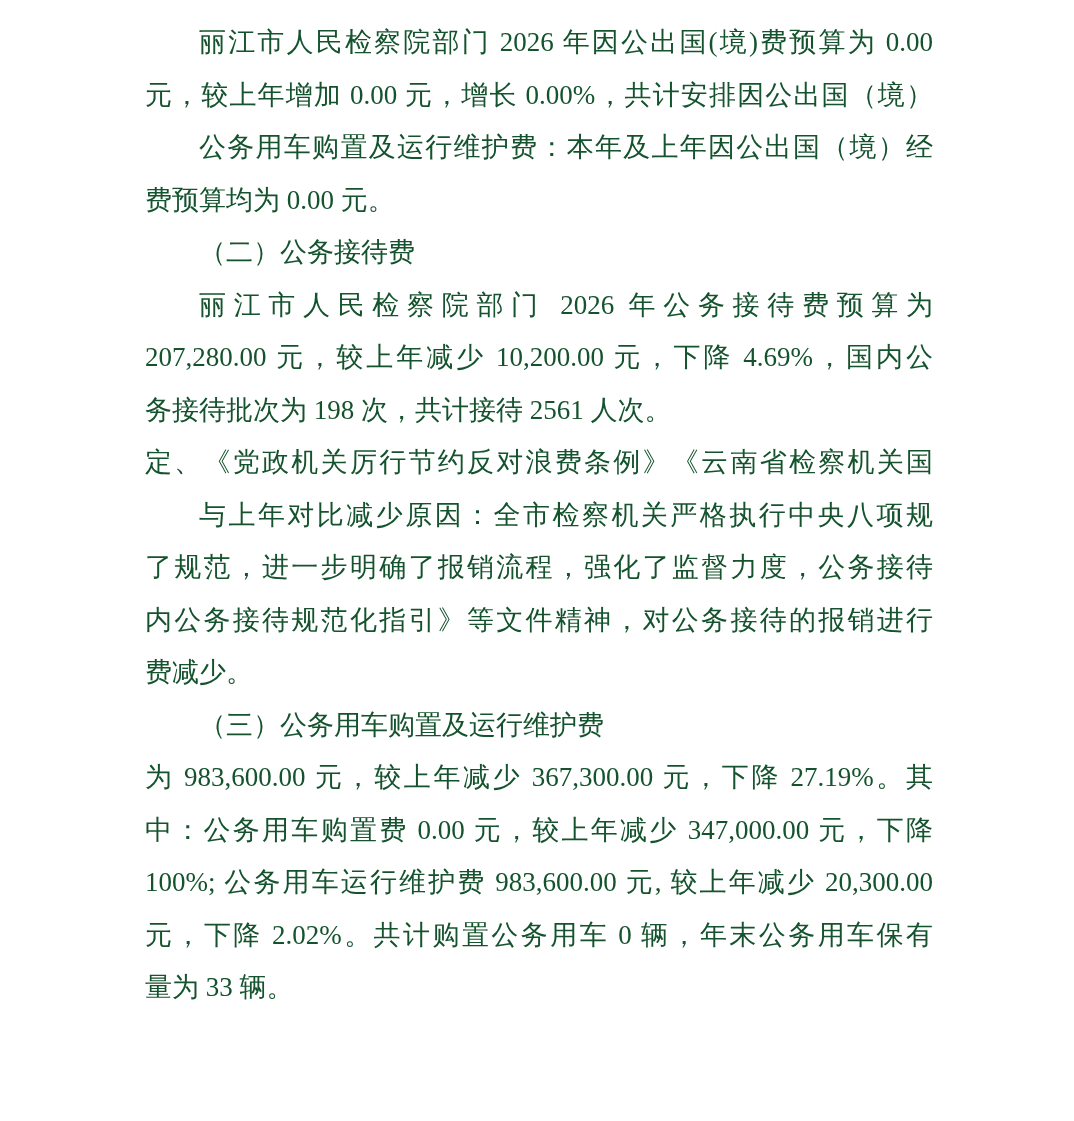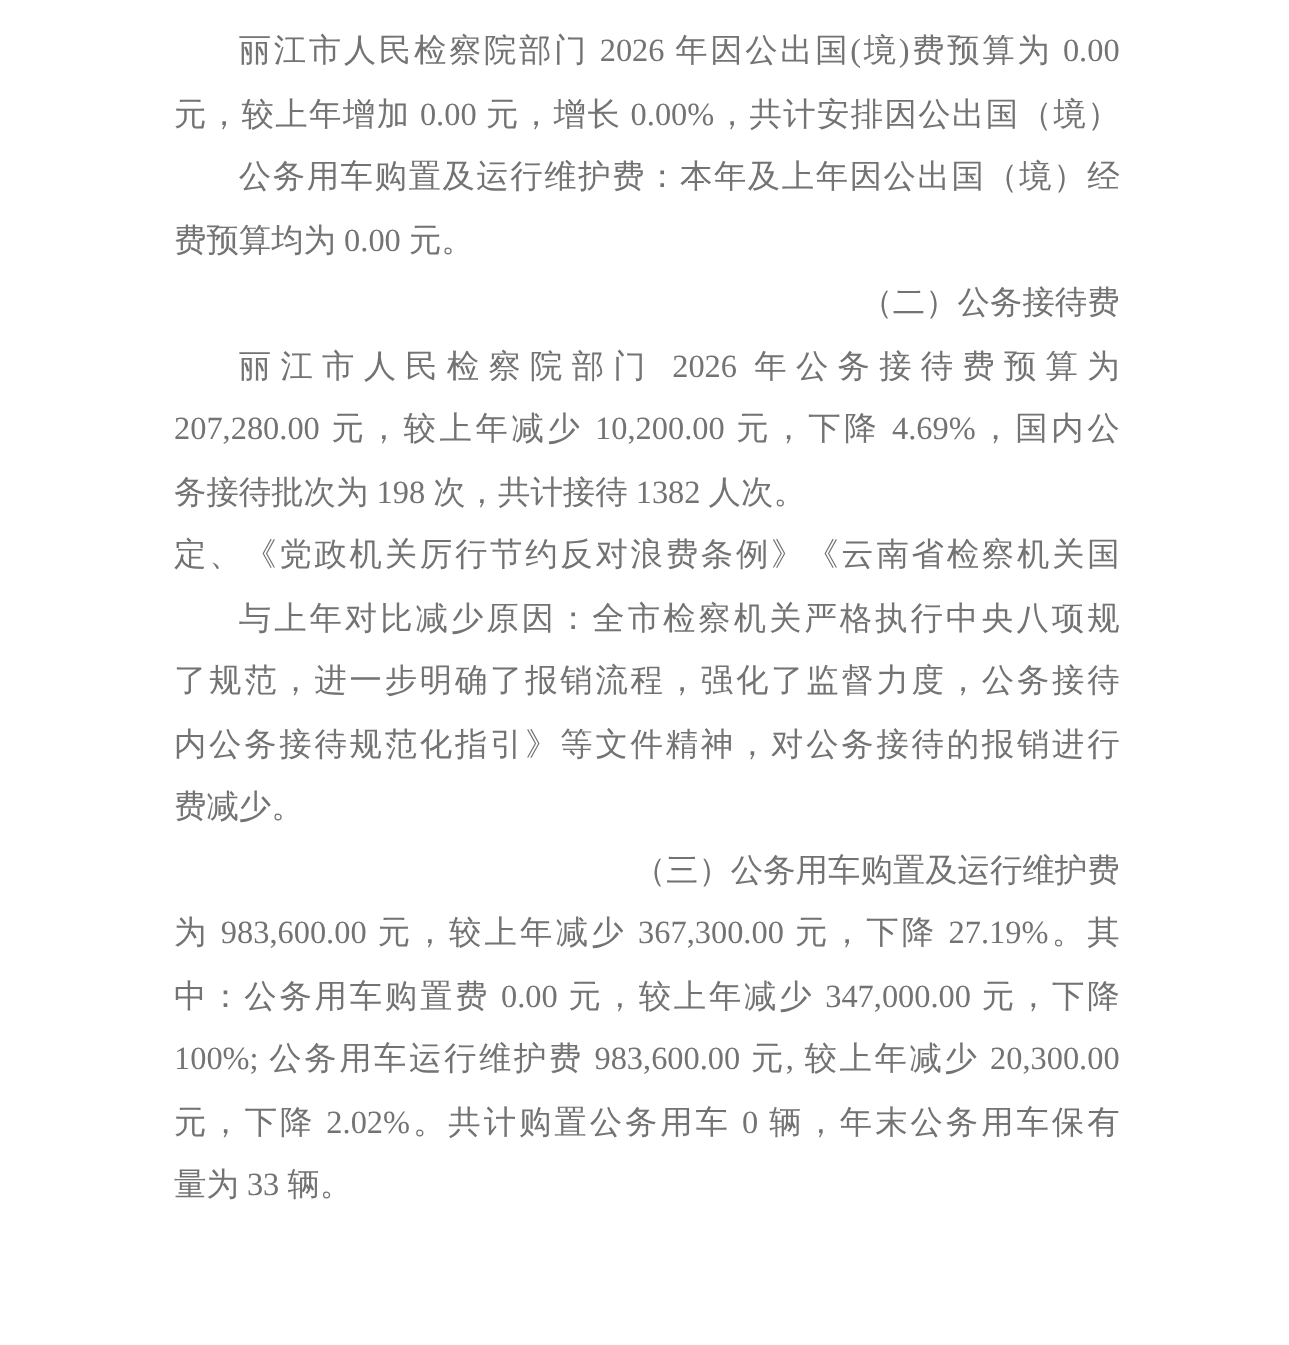--- a/index.html
+++ b/index.html
@@ -14,41 +14,41 @@
     overflow: hidden;
   }
   .doc {
     position: absolute;
     left: 145px;
     top: 16px;
     width: 788px;
     font-family: "Liberation Serif", "DejaVu Serif", serif;
     font-size: 27px;
     line-height: 52.5px;
-    color: #737373;
+    color: #14532d;
   }
   .block {
     margin: 0;
   }
   .line {
     min-height: 52.5px;
     white-space: normal;
   }
   
   .line.first {
     text-indent: 54px;
   }
   
   .line.fill {
     text-align: justify;
     text-align-last: justify;
   }
   .block.heading .line {
     font-weight: normal;
-    text-align: right;
+    text-align: left;
   }
 </style>
 </head>
 <body>
 
 <div class="page">
   <div class="doc">
       <div class="block body">
         <div class="line first fill">丽江市人民检察院部门 2026 年因公出国(境)费预算为 0.00</div>
         <div class="line fill">元，较上年增加 0.00 元，增长 0.00%，共计安排因公出国（境）</div>
@@ -56,21 +56,21 @@
       <div class="block body">
         <div class="line first fill">公务用车购置及运行维护费：本年及上年因公出国（境）经</div>
         <div class="line">费预算均为 0.00 元。</div>
       </div>
       <div class="block heading">
         <div class="line first">（二）公务接待费</div>
       </div>
       <div class="block body">
         <div class="line first fill">丽江市人民检察院部门 2026 年公务接待费预算为</div>
         <div class="line fill">207,280.00 元，较上年减少 10,200.00 元，下降 4.69%，国内公</div>
-        <div class="line">务接待批次为 198 次，共计接待 1382 人次。</div>
+        <div class="line">务接待批次为 198 次，共计接待 2561 人次。</div>
       </div>
       <div class="block body">
         <div class="line fill">定、《党政机关厉行节约反对浪费条例》《云南省检察机关国</div>
         <div class="line first fill">与上年对比减少原因：全市检察机关严格执行中央八项规</div>
         <div class="line fill">了规范，进一步明确了报销流程，强化了监督力度，公务接待</div>
         <div class="line fill">内公务接待规范化指引》等文件精神，对公务接待的报销进行</div>
         <div class="line">费减少。</div>
       </div>
       <div class="block heading">
         <div class="line first">（三）公务用车购置及运行维护费</div>

